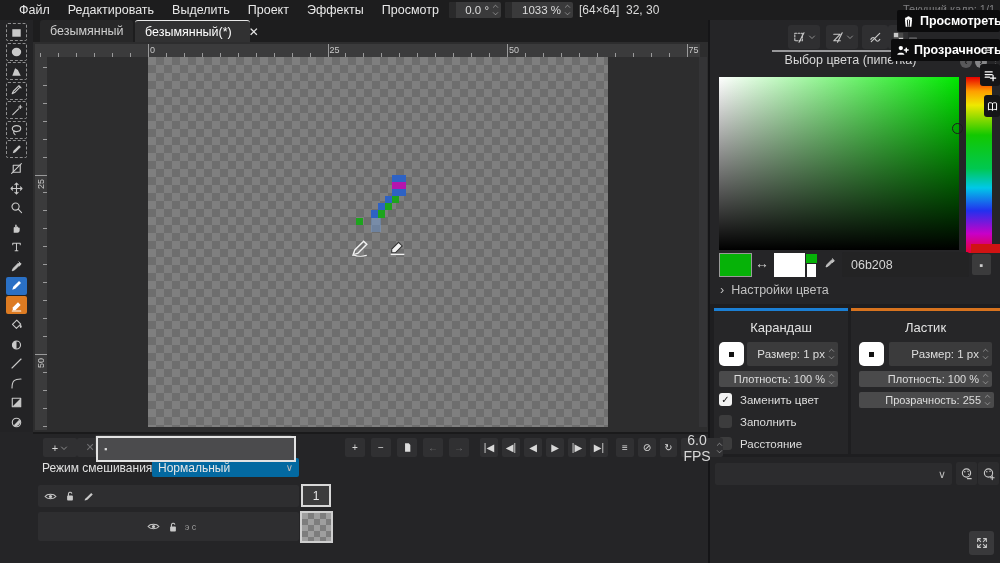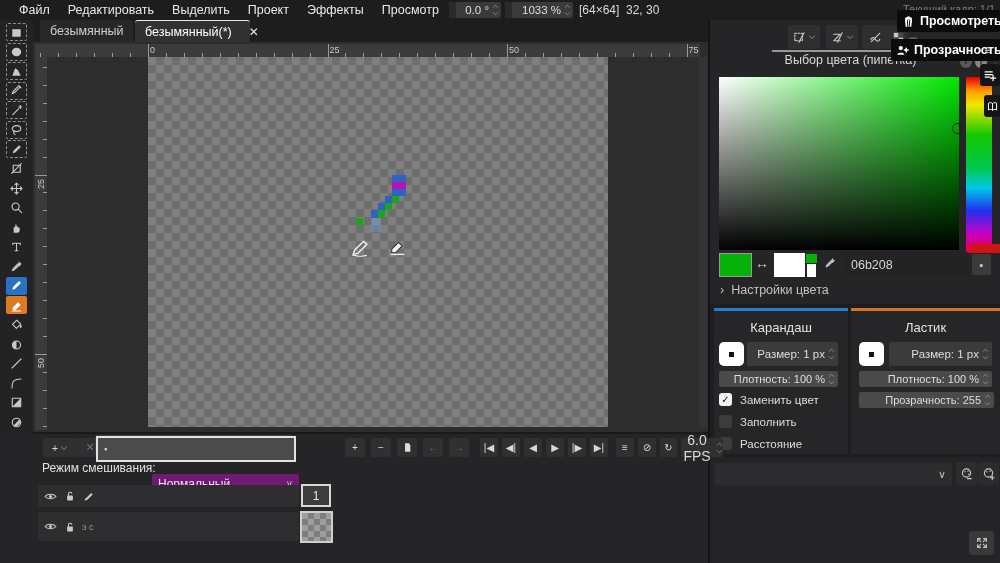--- a/index.html
+++ b/index.html
@@ -67,21 +67,21 @@
   #palette-card{position:absolute;left:0;top:437px;width:290px;height:106px;background:#242426;}
   #palette-select{position:absolute;left:5px;top:6px;width:237px;height:22px;background:#2c2c2e;border-radius:2px;display:flex;align-items:center;justify-content:flex-end;padding-right:6px;box-sizing:border-box;color:#bbb;font-size:11px;}
   .pal-btn{position:absolute;top:5px;width:21px;height:23px;background:#2c2c2e;border-radius:2px;display:flex;align-items:center;justify-content:center;}
   #expand-btn{position:absolute;left:259px;top:74px;width:25px;height:24px;background:#39393b;border-radius:3px;display:flex;align-items:center;justify-content:center;}
   
   #bottom-panel{position:absolute;left:33px;top:432px;width:675px;height:131px;background:#252527;border-top:2px solid #1a1a1b;box-sizing:border-box;z-index:6;}
   .tl-btn{position:absolute;top:4px;height:19px;background:#303032;border-radius:2px;display:flex;align-items:center;justify-content:center;
           font-size:11px;color:#d8d8d8;gap:2px;box-sizing:border-box;}
   .tl-btn.dim{color:#707072;}
   #blend-label{position:absolute;left:9px;top:27px;font-size:12px;color:#e0e0e0;}
-  #blend-select{position:absolute;left:119px;top:24px;width:147px;height:19px;background:#701a75;border-radius:2px;display:flex;align-items:center;font-size:12px;color:#e6e6e6;padding:0 6px;box-sizing:border-box;margin-top:16px;}
+  #blend-select{position:absolute;left:119px;top:24px;width:147px;height:19px;background:#0369a1;border-radius:2px;display:flex;align-items:center;font-size:12px;color:#e6e6e6;padding:0 6px;box-sizing:border-box;}
   .layer-row{position:absolute;left:5px;width:261px;background:#2e2e30;border-radius:2px;display:flex;align-items:center;}
   .row-icon{margin-left:5px;}
   #opacity-box{position:absolute;left:62px;top:1px;width:197px;height:20px;background:#3e3e3f;border-radius:2px;display:flex;align-items:center;color:#e2e2e2;font-size:11.5px;box-sizing:border-box;}
   #frame1-btn{position:absolute;left:268px;top:50px;width:30px;height:23px;background:#3c3c3d;border:2px solid #d8d8d8;box-sizing:border-box;
      display:flex;align-items:center;justify-content:center;font-size:12px;color:#e8e8e8;}
   #layername-box{position:absolute;left:63px;top:2px;width:200px;height:26px;background:#4b4b4d;border:2px solid #e3e3e3;box-sizing:border-box;
      display:flex;align-items:center;font-size:12px;color:#f2f2f2;padding:0 6px;}
   #cel-thumb{position:absolute;left:267px;top:77px;width:33px;height:32px;border:2px solid #cfcfcf;box-sizing:border-box;
      background-color:#9e9e9e;
      background-image:linear-gradient(45deg,#7d7d7d 25%,transparent 25%,transparent 75%,#7d7d7d 75%),
@@ -664,21 +664,21 @@
           </svg>
           <svg class="ic " width="7" height="7" viewBox="0 0 16 16">
             <path d="M3 6 L8 11 L13 6"></path>
           </svg>
         </span>
     </div>
     <div id="frame1-btn">
         <span>1</span>
       </div>
 
-    <div class="layer-row" style="top:78px;height:29px;">
+    <div class="layer-row" style="top:78px;height:29px;justify-content:center;">
       <span class="row-icon" id="eye2">
           <svg class="ic " width="15" height="15" viewBox="0 0 16 16">
             <path d="M2.2 8 C4.5 4.8 11.5 4.8 13.8 8 C11.5 11.2 4.5 11.2 2.2 8z"></path>
             <circle cx="8" cy="8" r="1.7" fill="#c9c9c9" stroke="none"></circle>
           </svg>
         </span>
       <span class="row-icon" id="lock2">
           <svg class="ic " width="14" height="14" viewBox="0 0 16 16">
             <rect x="4.7" y="7.5" width="6.6" height="5.5" rx="1" fill="#c9c9c9" stroke="none"></rect>
             <path d="M6.2 7.5 V5.8 a2 2 0 0 1 3.8-.9"></path>

